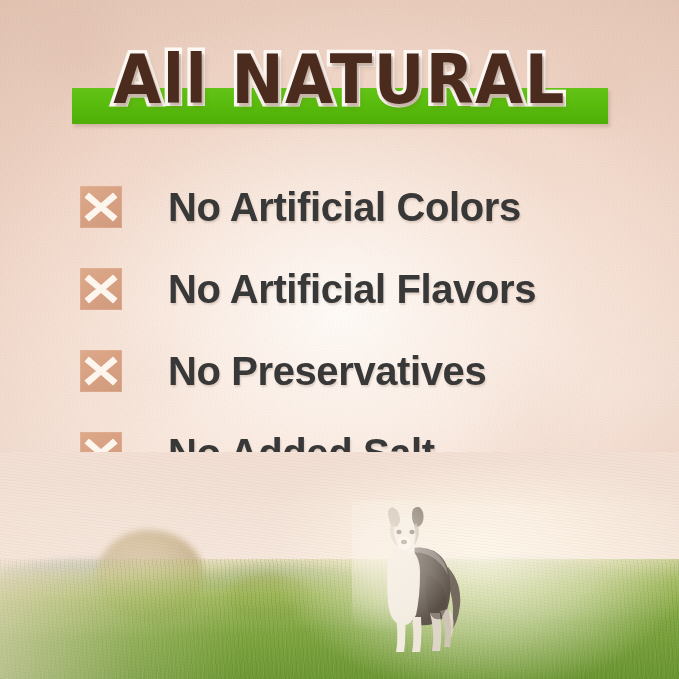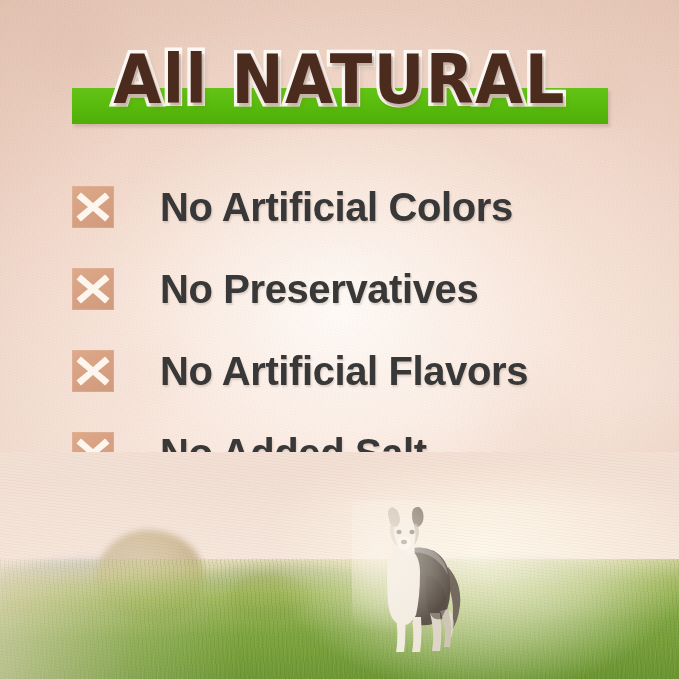--- a/index.html
+++ b/index.html
@@ -96,20 +96,21 @@
     position: absolute;
     left: 0;
     top: 166px;
     width: 679px;
   }
   .claim-row {
     position: relative;
     height: 82px;
     display: flex;
     align-items: center;
+    padding-left: 8px;
   }
   .x-box {
     position: relative;
     flex: 0 0 auto;
     width: 42px;
     height: 42px;
     margin-left: 72px;
     background: linear-gradient(145deg, #ddaa8a 0%, #d8a183 45%, #d09a7c 100%);
     box-shadow: inset 0 0 0 1px rgba(230,190,170,0.35);
   }
@@ -293,30 +294,30 @@
       </div>
       <div class="claim-text">No Artificial Colors</div>
     </div>
 
     <div class="claim-row">
       <div class="x-box">
         <svg viewBox="0 0 42 42" aria-hidden="true">
           <path d="M9 7.5 L21 18.2 L33 7.5 L36.5 11.5 L25 21 L36.5 30.5 L33 34.5 L21 23.8 L9 34.5 L5.5 30.5 L17 21 L5.5 11.5 Z" fill="#fdf6ee" stroke="#fdf6ee" stroke-width="1.6" stroke-linejoin="round"></path>
         </svg>
       </div>
-      <div class="claim-text">No Preservatives</div>
+      <div class="claim-text">No Artificial Flavors</div>
     </div>
 
     <div class="claim-row">
       <div class="x-box">
         <svg viewBox="0 0 42 42" aria-hidden="true">
           <path d="M9 7.5 L21 18.2 L33 7.5 L36.5 11.5 L25 21 L36.5 30.5 L33 34.5 L21 23.8 L9 34.5 L5.5 30.5 L17 21 L5.5 11.5 Z" fill="#fdf6ee" stroke="#fdf6ee" stroke-width="1.6" stroke-linejoin="round"></path>
         </svg>
       </div>
-      <div class="claim-text">No Artificial Flavors</div>
+      <div class="claim-text">No Preservatives</div>
     </div>
 
     <div class="claim-row">
       <div class="x-box">
         <svg viewBox="0 0 42 42" aria-hidden="true">
           <path d="M9 7.5 L21 18.2 L33 7.5 L36.5 11.5 L25 21 L36.5 30.5 L33 34.5 L21 23.8 L9 34.5 L5.5 30.5 L17 21 L5.5 11.5 Z" fill="#fdf6ee" stroke="#fdf6ee" stroke-width="1.6" stroke-linejoin="round"></path>
         </svg>
       </div>
       <div class="claim-text">No Added Salt</div>
     </div>

